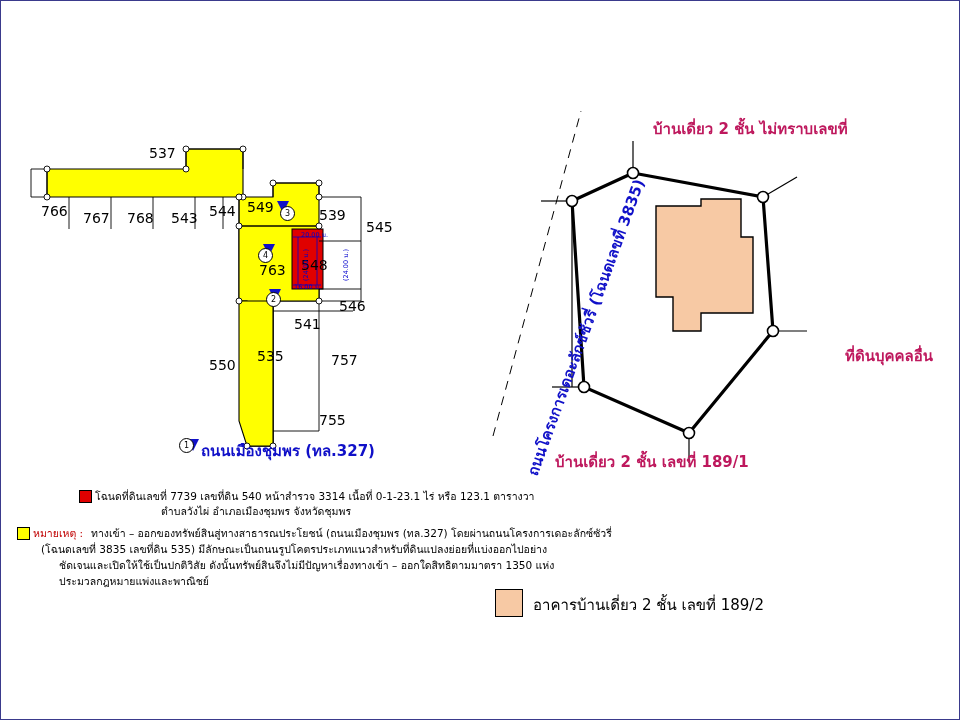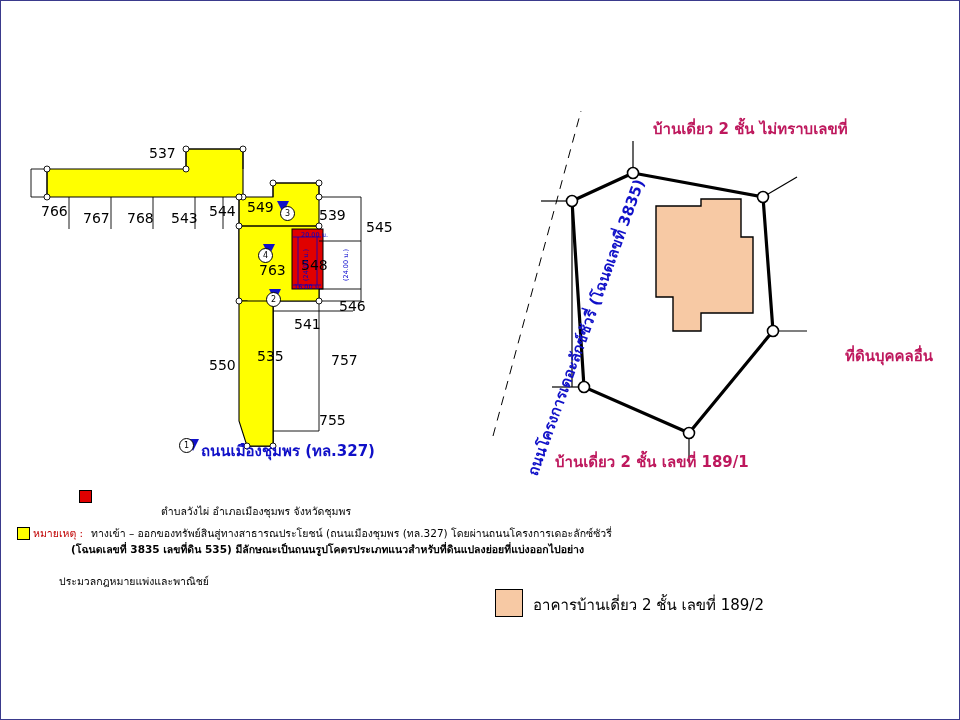--- a/index.html
+++ b/index.html
@@ -227,26 +227,28 @@
   <div class="circ" style="left:257px;top:247px;">4</div>
 
   <div class="dimtext" style="left:300px;top:229px;">20.00 ม.</div>
   <div class="dimtext" style="left:293px;top:281px;">16.00 ม.</div>
   <div class="dimtext v" style="left:300px;top:280px;">(24.00 ม.)</div>
   <div class="dimtext v" style="left:340px;top:280px;">(24.00 ม.)</div>
 
   <div class="lbl" style="left:200px;top:438px;color:#1010c8;font-weight:bold;font-size:15px;">ถนนเมืองชุมพร (ทล.327)</div>
 
   <div class="sw red" style="left:78px;top:489px;"></div>
+  <div class="legend-text" style="left:94px;top:488px;">โฉนดที่ดินเลขที่ 7739 เลขที่ดิน 540 หน้าสำรวจ 3314 เนื้อที่ 0-1-23.1 ไร่ หรือ 123.1 ตารางวา</div>
   <div class="legend-text" style="left:160px;top:503px;">ตำบลวังไผ่  อำเภอเมืองชุมพร  จังหวัดชุมพร</div>
 
   <div class="sw yellow" style="left:16px;top:526px;"></div>
   <div class="legend-text red" style="left:32px;top:525px;">หมายเหตุ :</div>
   <div class="legend-text" style="left:90px;top:525px;">ทางเข้า – ออกของทรัพย์สินสู่ทางสาธารณประโยชน์ (ถนนเมืองชุมพร (ทล.327) โดยผ่านถนนโครงการเดอะลักซ์ซัวรี่</div>
-  <div class="legend-text" style="left:70px;top:541px;font-weight:bold;">(โฉนดเลขที่ 3835 เลขที่ดิน 535) มีลักษณะเป็นถนนรูปโคตรประเภทแนวสำหรับที่ดินแปลงย่อยที่แบ่งออกไปอย่าง</div>
+  <div class="legend-text" style="left:40px;top:541px;">(โฉนดเลขที่ 3835 เลขที่ดิน 535) มีลักษณะเป็นถนนรูปโคตรประเภทแนวสำหรับที่ดินแปลงย่อยที่แบ่งออกไปอย่าง</div>
+  <div class="legend-text" style="left:58px;top:557px;">ชัดเจนและเปิดให้ใช้เป็นปกติวิสัย ดังนั้นทรัพย์สินจึงไม่มีปัญหาเรื่องทางเข้า – ออกใดสิทธิตามมาตรา 1350 แห่ง</div>
   <div class="legend-text" style="left:58px;top:573px;text-align:right;">ประมวลกฎหมายแพ่งและพาณิชย์</div>
 
   <div class="rt-label" style="left:652px;top:116px;">บ้านเดี่ยว 2 ชั้น ไม่ทราบเลขที่</div>
   <div class="rt-label" style="left:554px;top:449px;">บ้านเดี่ยว 2 ชั้น เลขที่ 189/1</div>
   <div class="rt-label" style="left:844px;top:343px;">ที่ดินบุคคลอื่น</div>
   <div class="vert" style="left:520px;top:470px;">ถนนโครงการเดอะลักซ์ซัวรี่ (โฉนดเลขที่ 3835)</div>
 
   <div class="sw peach" style="left:494px;top:588px;width:26px;height:26px;"></div>
   <div class="legend-big" style="left:532px;top:592px;">อาคารบ้านเดี่ยว 2 ชั้น เลขที่ 189/2</div>
 

